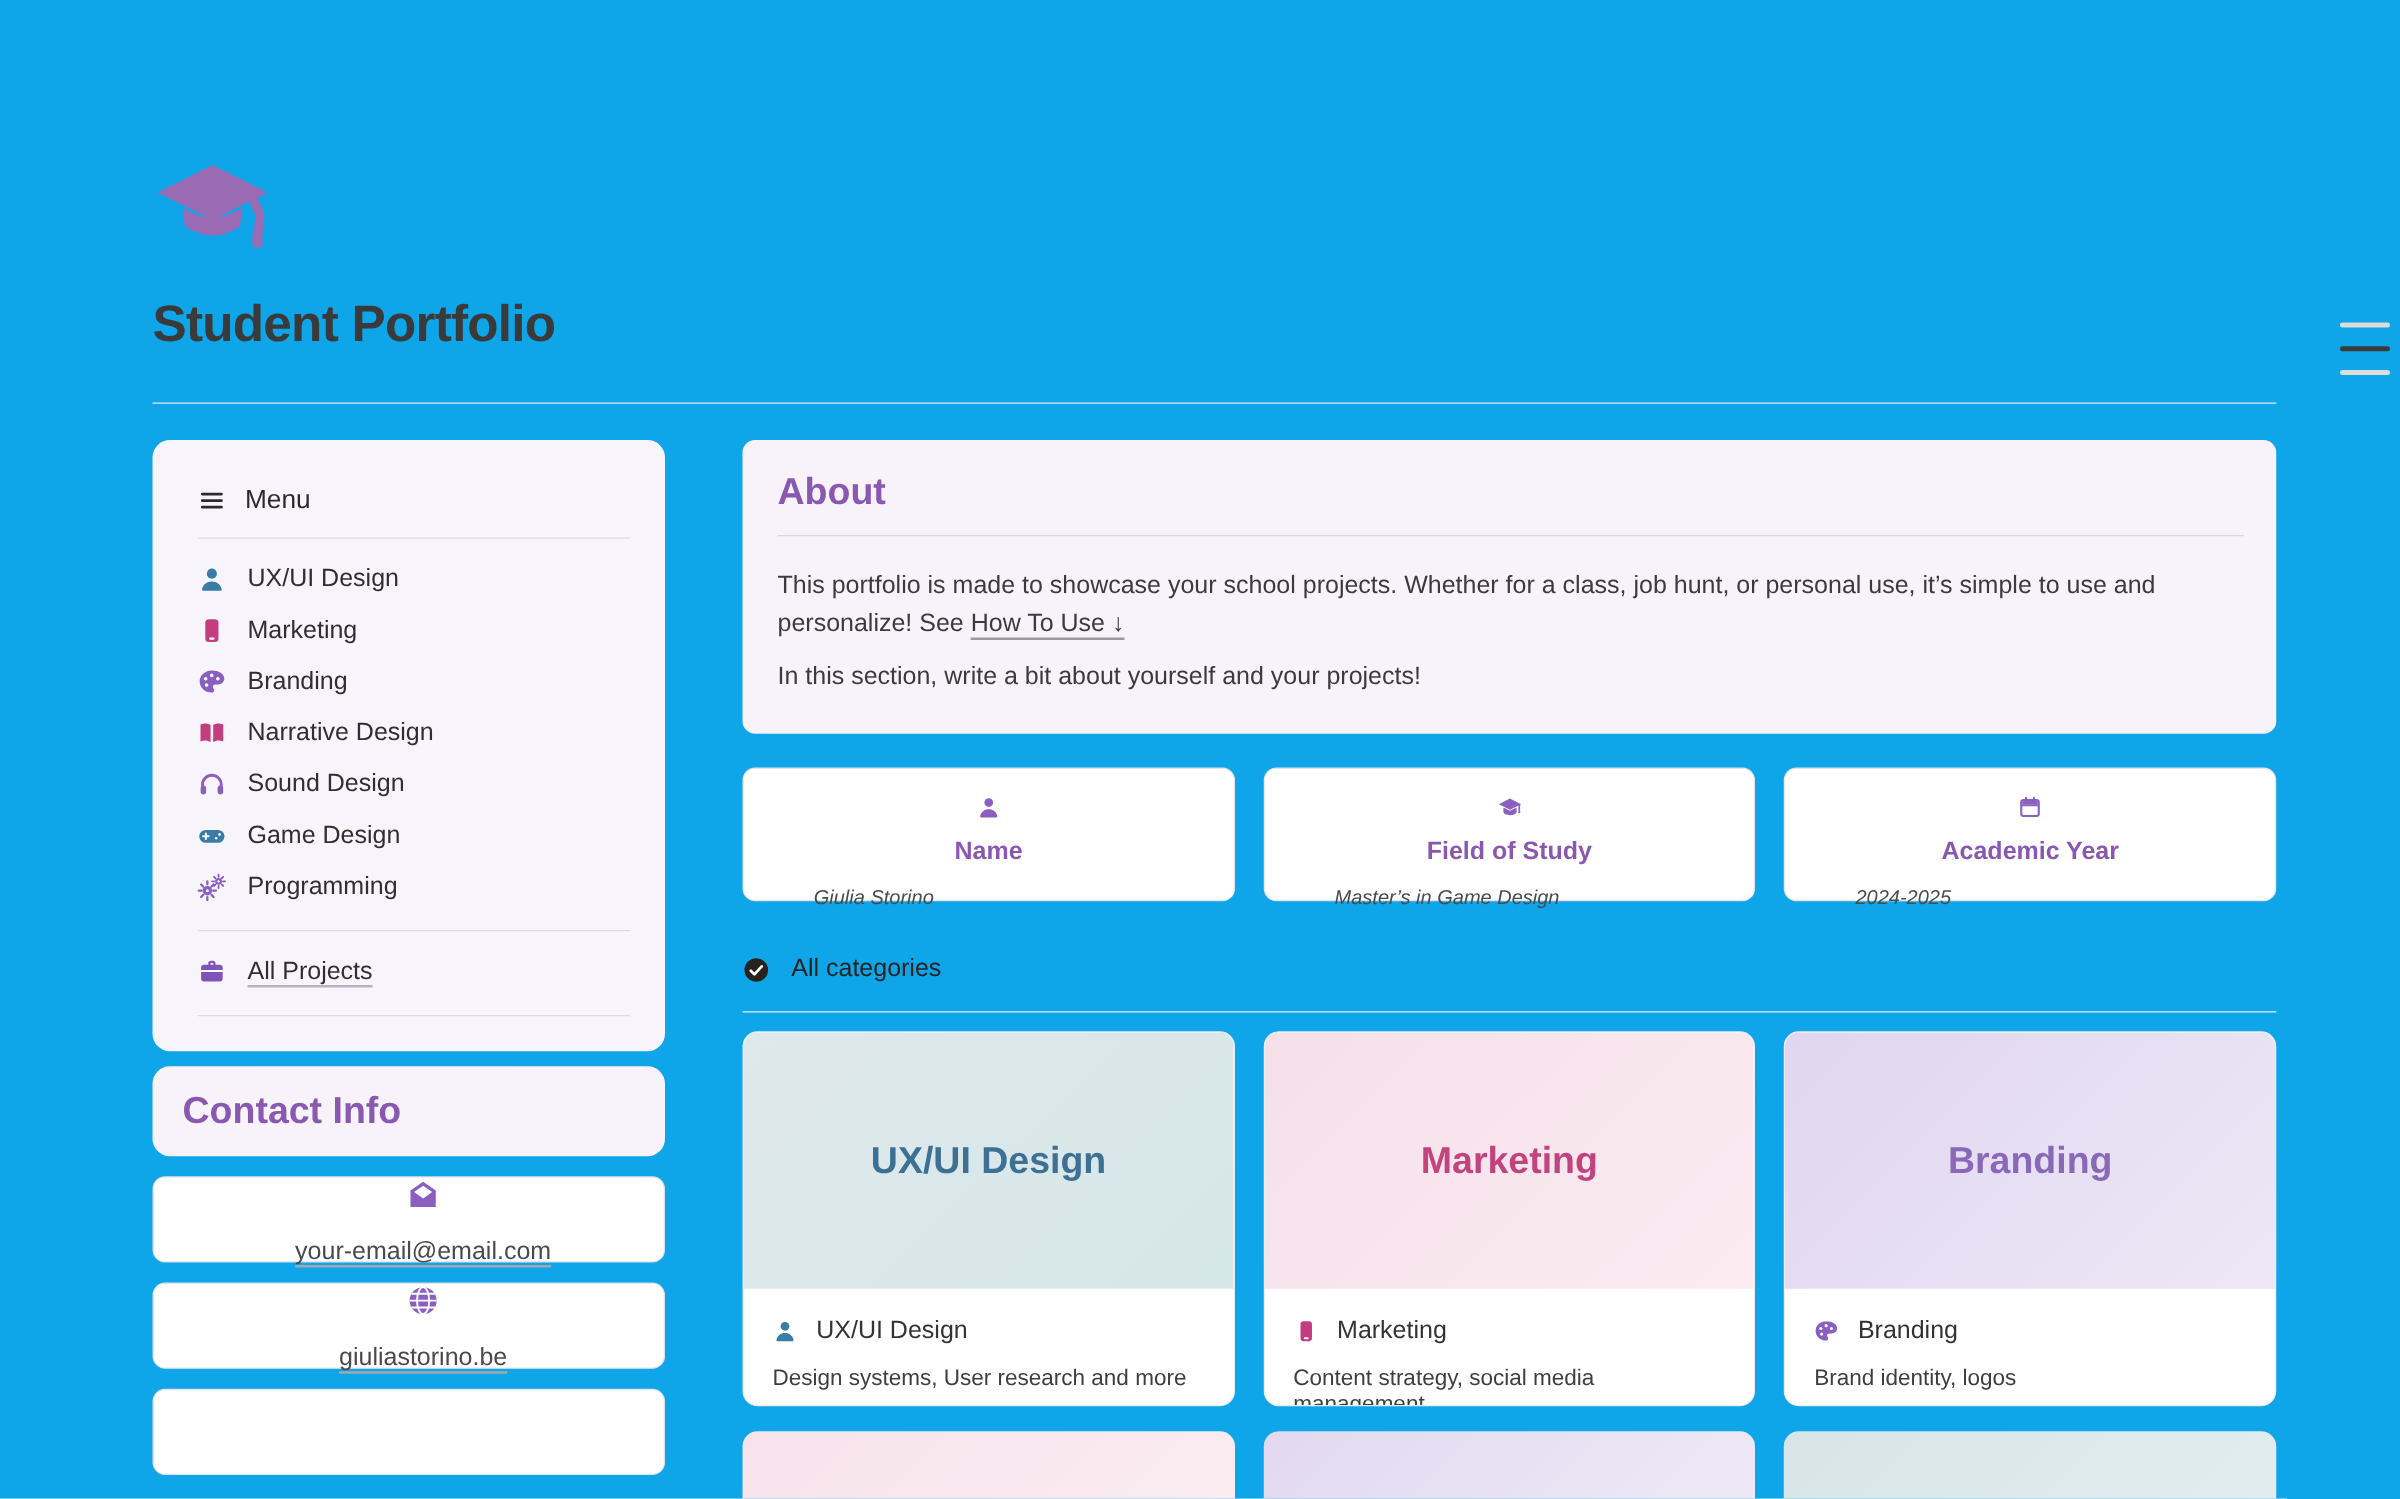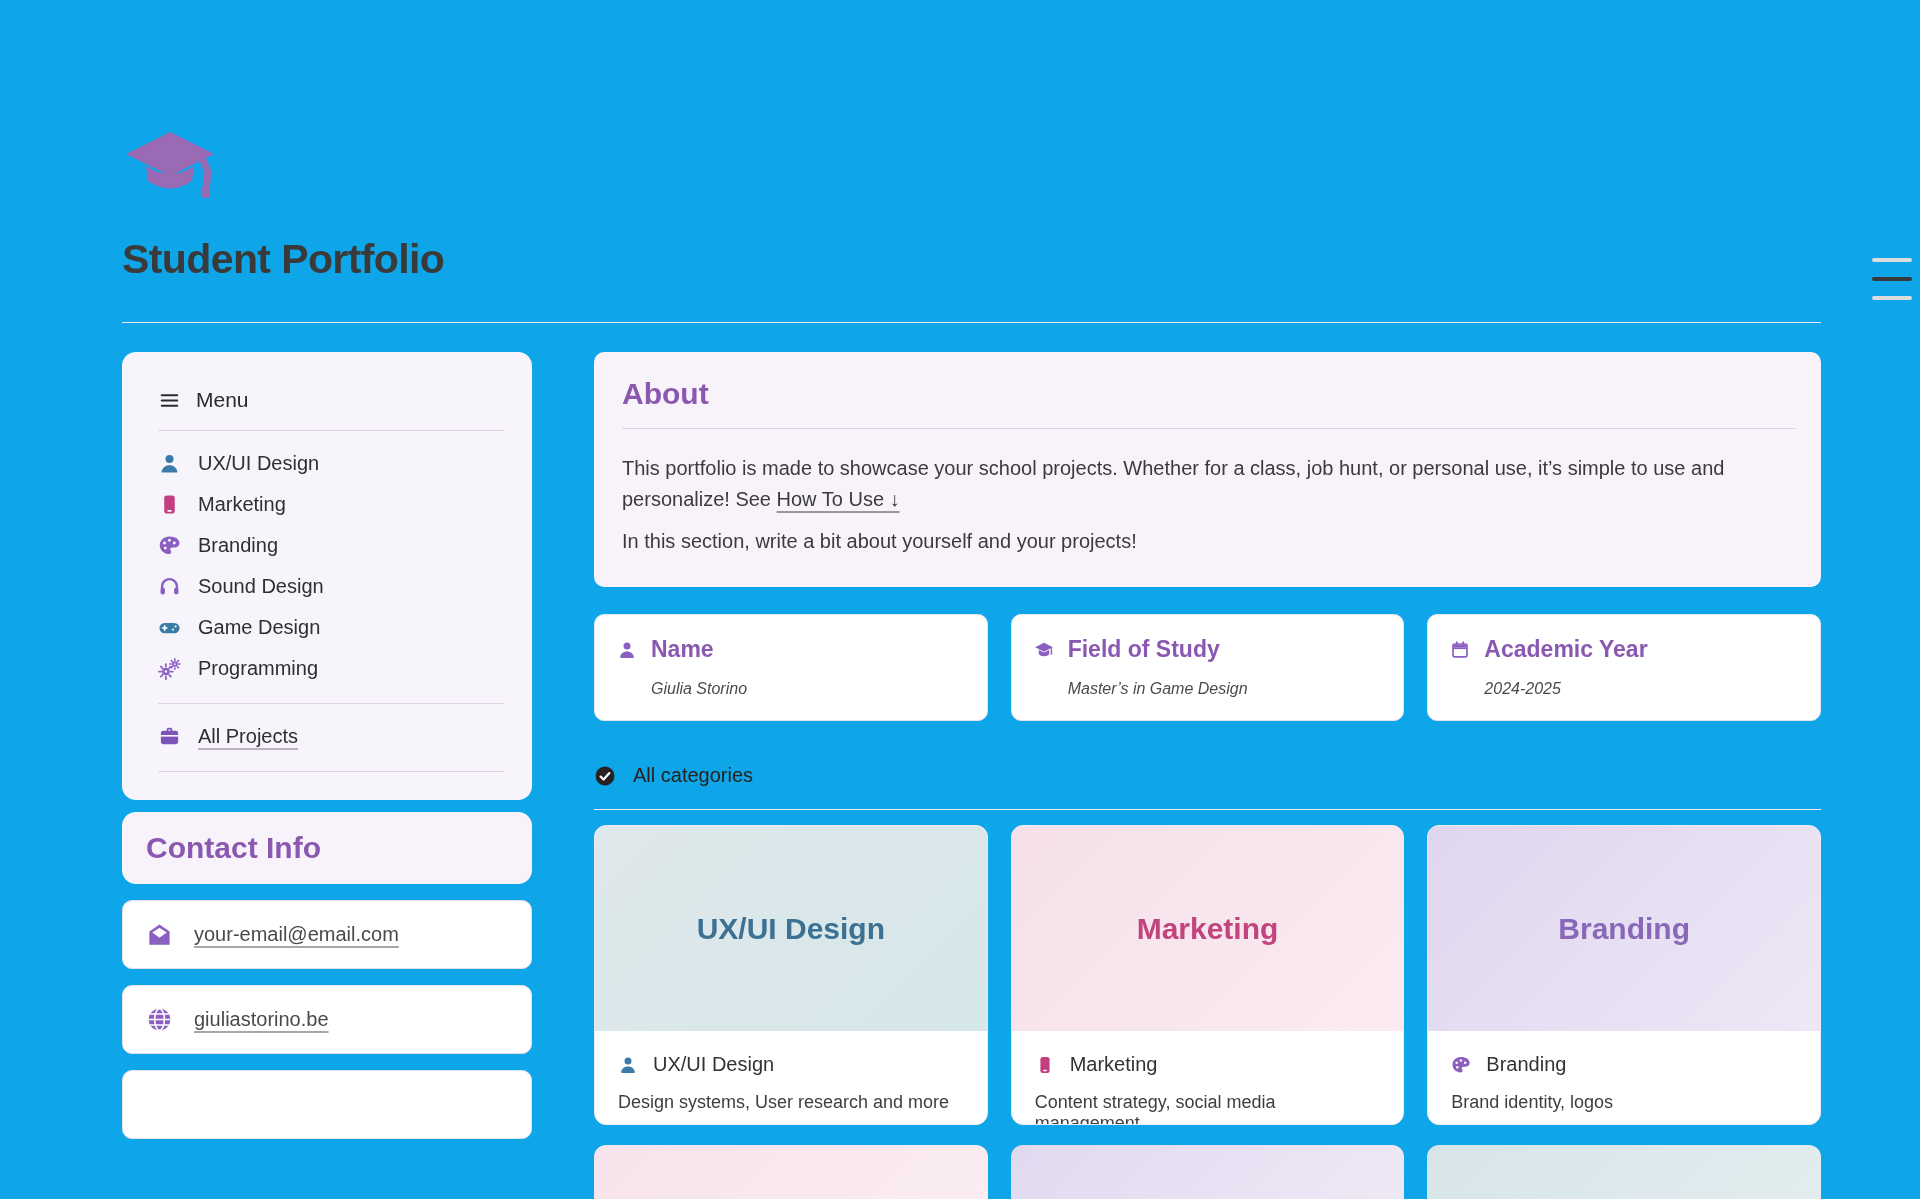--- a/index.html
+++ b/index.html
@@ -28,36 +28,36 @@
   .menu-head { display:flex; align-items:center; gap:15px; font-size:21px; font-weight:500; color:#2b2b2b; cursor:pointer; }
   .menu-head .icon { width:23px; height:23px; }
   .menu-divider { height:1px; background:#ddd8e3; margin:18px 0 12px 0; }
   .menu-item { display:flex; align-items:center; gap:17px; height:41px; font-size:20px; color:#2f2f2f; cursor:pointer; }
   .menu-item .icon { width:23px; height:23px; }
   .all-projects-label { text-decoration:underline; text-decoration-color:#b9b2c4; text-underline-offset:5px; }
 
   .contact-header-card { margin-top:12px; background:#f8f3fb; border-radius:14px; padding:19px 24px; }
   .contact-header-card h2 { font-size:30px; font-weight:700; color:#8a58b0; }
   .contact-card { margin-top:16px; background:#ffffff; border:1px solid #e4e1e8; border-radius:10px;
-    height:69px; display:flex; align-items:center; gap:21px; padding-left:23px; cursor:pointer; }
+    height:69px; display:flex; align-items:center; gap:21px; padding-left:23px; cursor:pointer;flex-direction:column; }
   .contact-card .icon { width:27px; height:27px; }
   .contact-label { font-size:20px; color:#4a4a4a; text-decoration:underline; text-decoration-color:#a7a7a7; text-underline-offset:5px; }
 
   
   .about-card { background:#f8f3fb; border-radius:10px; padding:25px 26px 30px 28px; }
   .about-title { font-size:30px; font-weight:700; color:#8a58b0; }
   .about-divider { height:1px; background:#dcd4e4; margin-top:17px; }
   .about-p { font-size:20px; line-height:31px; color:#3b3b3b; margin-top:24px; max-width:1110px; }
   .about-p.second { margin-top:11px; }
   .how-link { color:#3b3b3b; text-decoration:underline; text-decoration-color:#9a9a9a; text-underline-offset:5px; cursor:pointer; }
 
   
   .info-row { display:flex; gap:23px; margin-top:27px; }
   .info-card { flex:1; background:#fff; border:1px solid #e6e3e9; border-radius:10px; height:107px; padding:21px 22px; cursor:pointer; }
-  .info-label-row { display:flex; align-items:center; gap:14px; font-size:23px; font-weight:700; color:#8a58b0; }
+  .info-label-row { display:flex; align-items:center; gap:14px; font-size:20px; font-weight:700; color:#8a58b0;flex-direction:column; }
   .info-label-row .icon { width:20px; height:20px; }
   .info-value { margin-top:17px; margin-left:34px; font-size:16px; color:#4b4b4b;font-style:italic; }
 
   
   .filter-row { margin-top:43px; display:flex; align-items:center; gap:17px; font-size:20px; font-weight:500; color:#26221f; cursor:pointer; }
   .filter-row .icon { width:22px; height:22px; }
   .filter-divider { margin-top:22px; height:1px; background:#ededef; }
 
   
   .cards-grid { margin-top:15px; display:grid; grid-template-columns:repeat(3,1fr); gap:23px; }
@@ -127,20 +127,29 @@
             <span class="icon">
               <svg viewBox="0 0 24 24" fill="#8a5fc0">
                 <path d="M12 2.5C6.2 2.5 1.8 6.6 1.8 11.7c0 5.1 4.4 9.2 10 9.2 1.2 0 2.1-.9 2.1-2 0-.5-.2-1-.6-1.4-.3-.4-.5-.8-.5-1.3 0-1.1.9-2 2-2h2.4c2.9 0 5.2-2.2 5.2-5 0-3.8-4.6-6.7-10.4-6.7z"></path>
                 <circle cx="6.8" cy="9.4" r="1.5" fill="#fff"></circle>
                 <circle cx="11.9" cy="6.6" r="1.5" fill="#fff"></circle>
                 <circle cx="17" cy="9.4" r="1.5" fill="#fff"></circle>
                 <circle cx="7.6" cy="14.7" r="1.5" fill="#fff"></circle>
               </svg>
             </span>
             <span>Branding</span>
+          </div>
+          <div class="menu-item">
+            <span class="icon">
+              <svg viewBox="0 0 24 24" fill="#c23e7f">
+                <path d="M2.5 4.8c2.8-1.3 5.9-1.2 8.4.4v14.3c-2.5-1.6-5.6-1.7-8.4-.5z"></path>
+                <path d="M21.5 4.8c-2.8-1.3-5.9-1.2-8.4.4v14.3c2.5-1.6 5.6-1.7 8.4-.5z"></path>
+              </svg>
+            </span>
+            <span>Narrative Design</span>
           </div>
           <div class="menu-item">
             <span class="icon">
               <svg viewBox="0 0 24 24" fill="#8a5fc0">
                 <path d="M12 3.2c-5 0-9 4-9 9v1.6h2.4v-1.6A6.6 6.6 0 0 1 12 5.6a6.6 6.6 0 0 1 6.6 6.6v1.6H21v-1.6c0-5-4-9-9-9z"></path>
                 <rect x="2.6" y="13" width="4.6" height="7.4" rx="2.3"></rect>
                 <rect x="16.8" y="13" width="4.6" height="7.4" rx="2.3"></rect>
               </svg>
             </span>
             <span>Sound Design</span>

